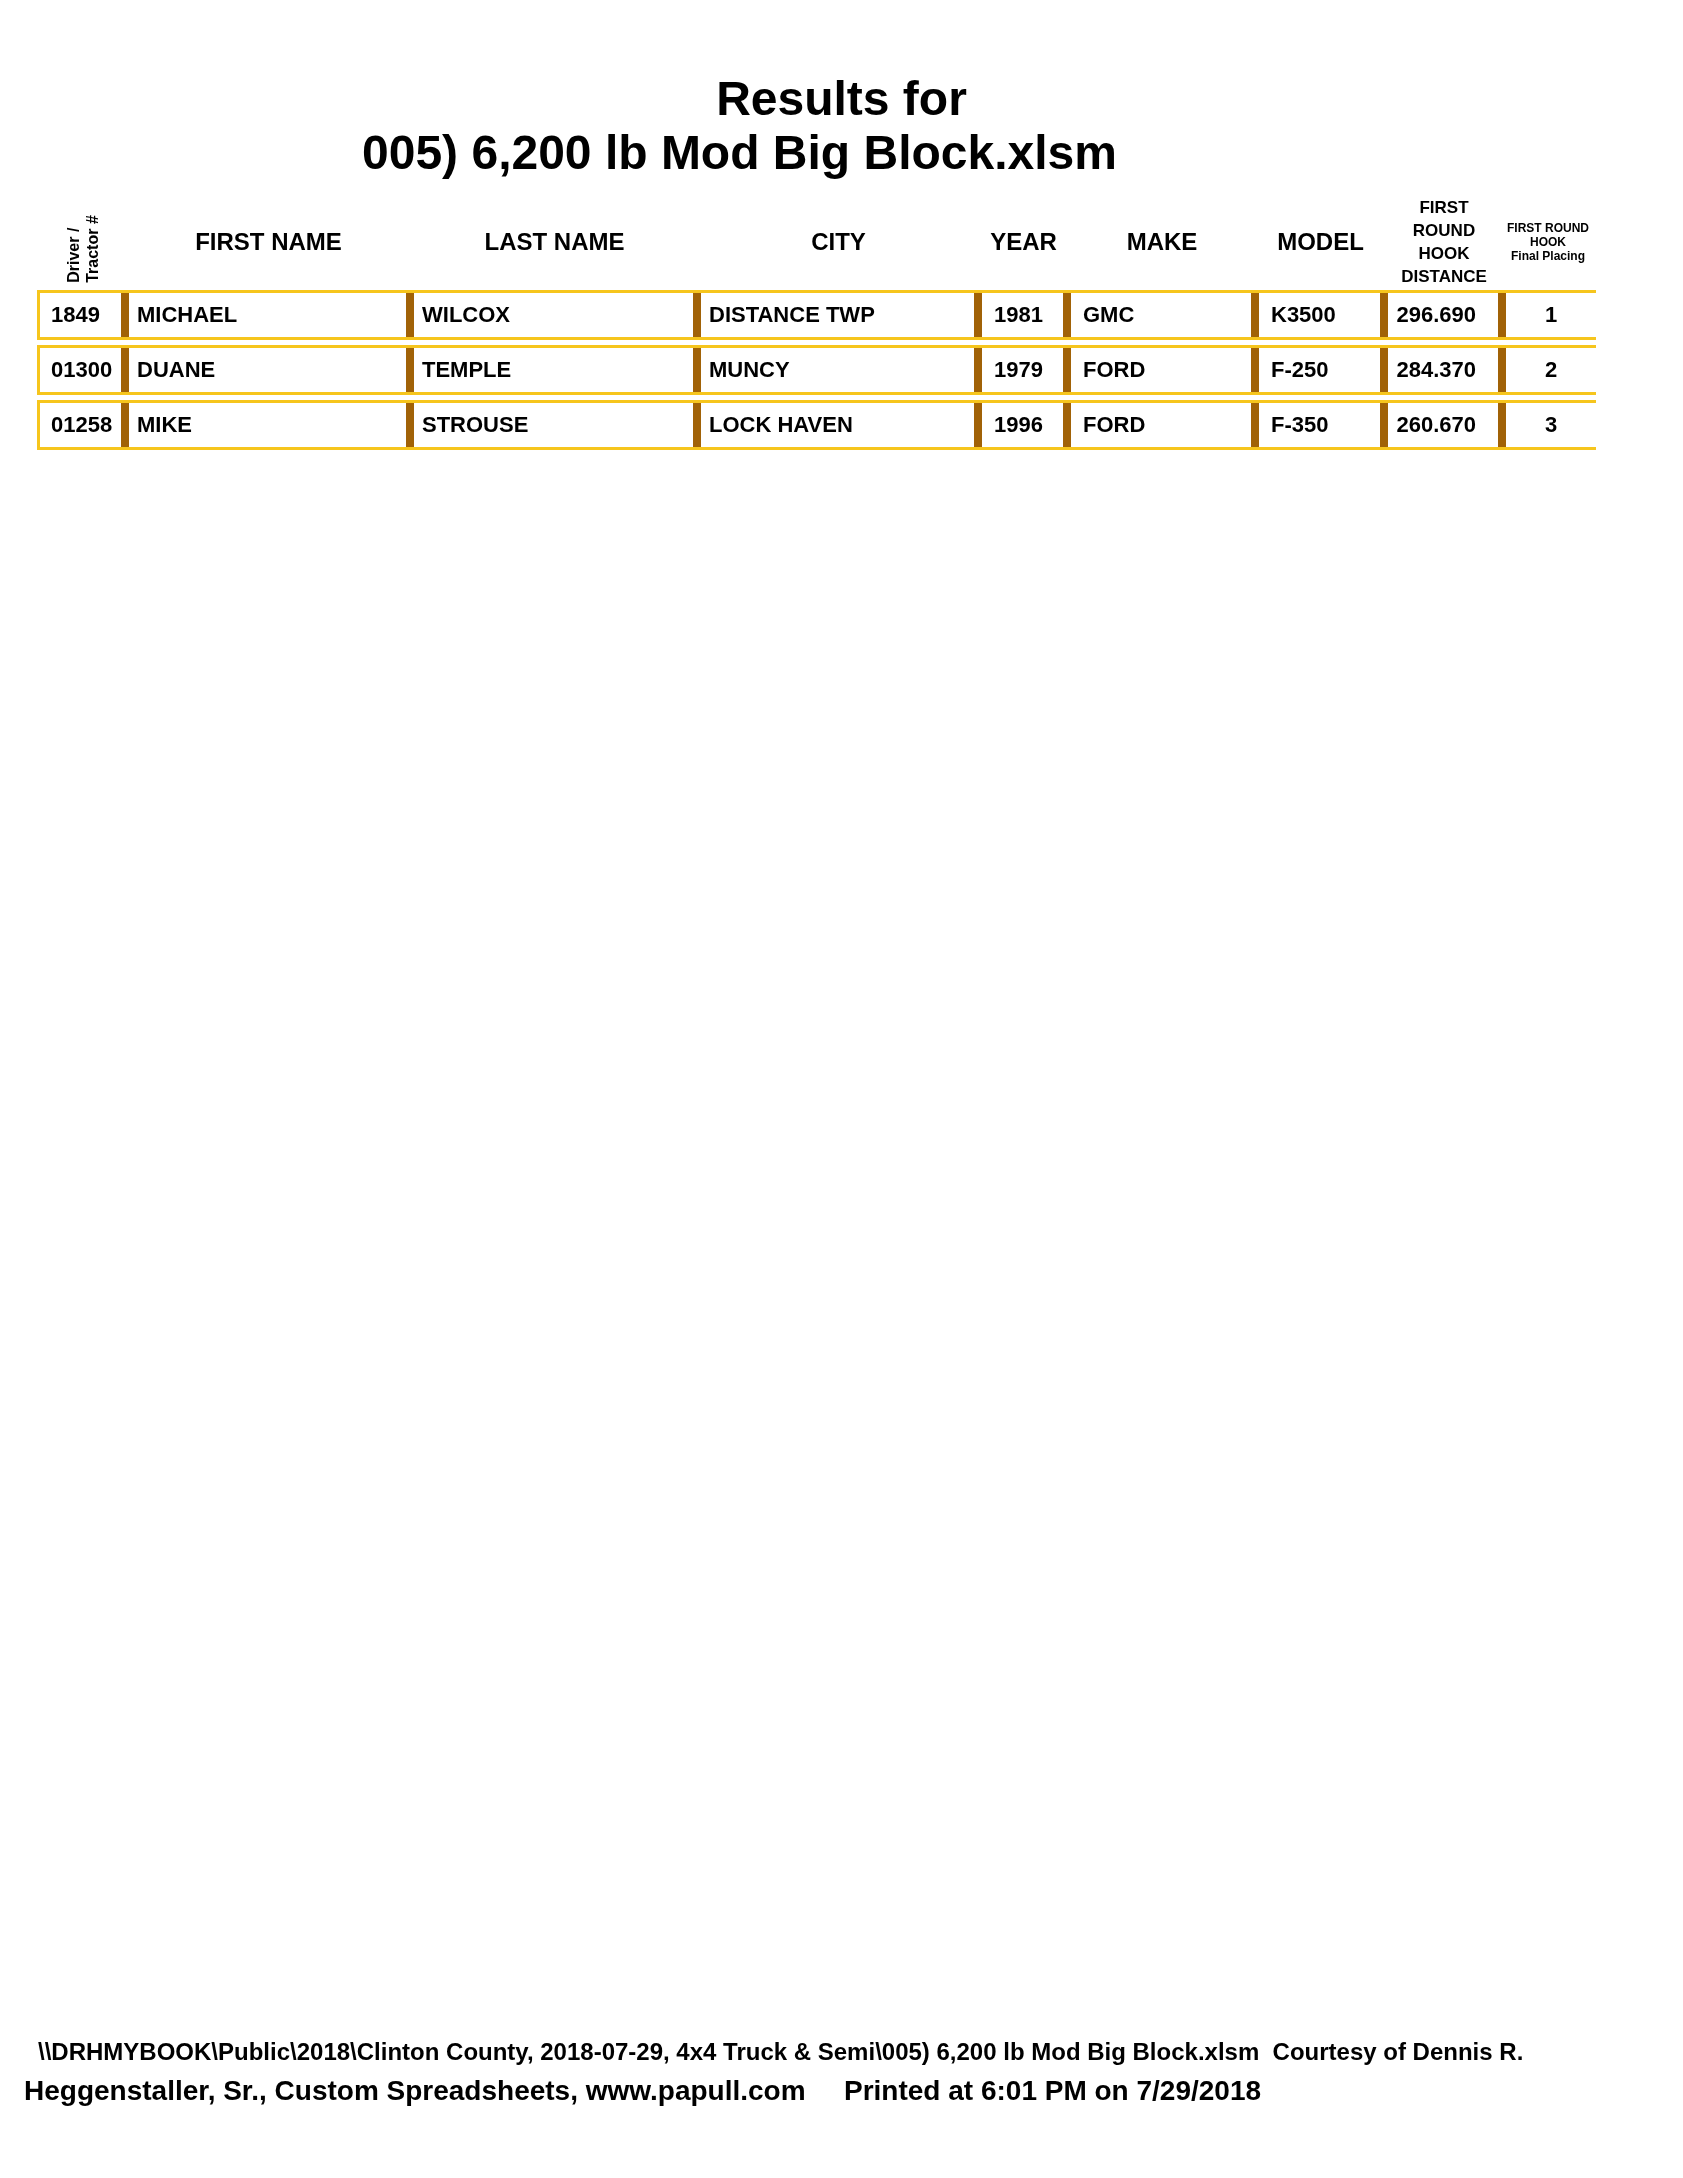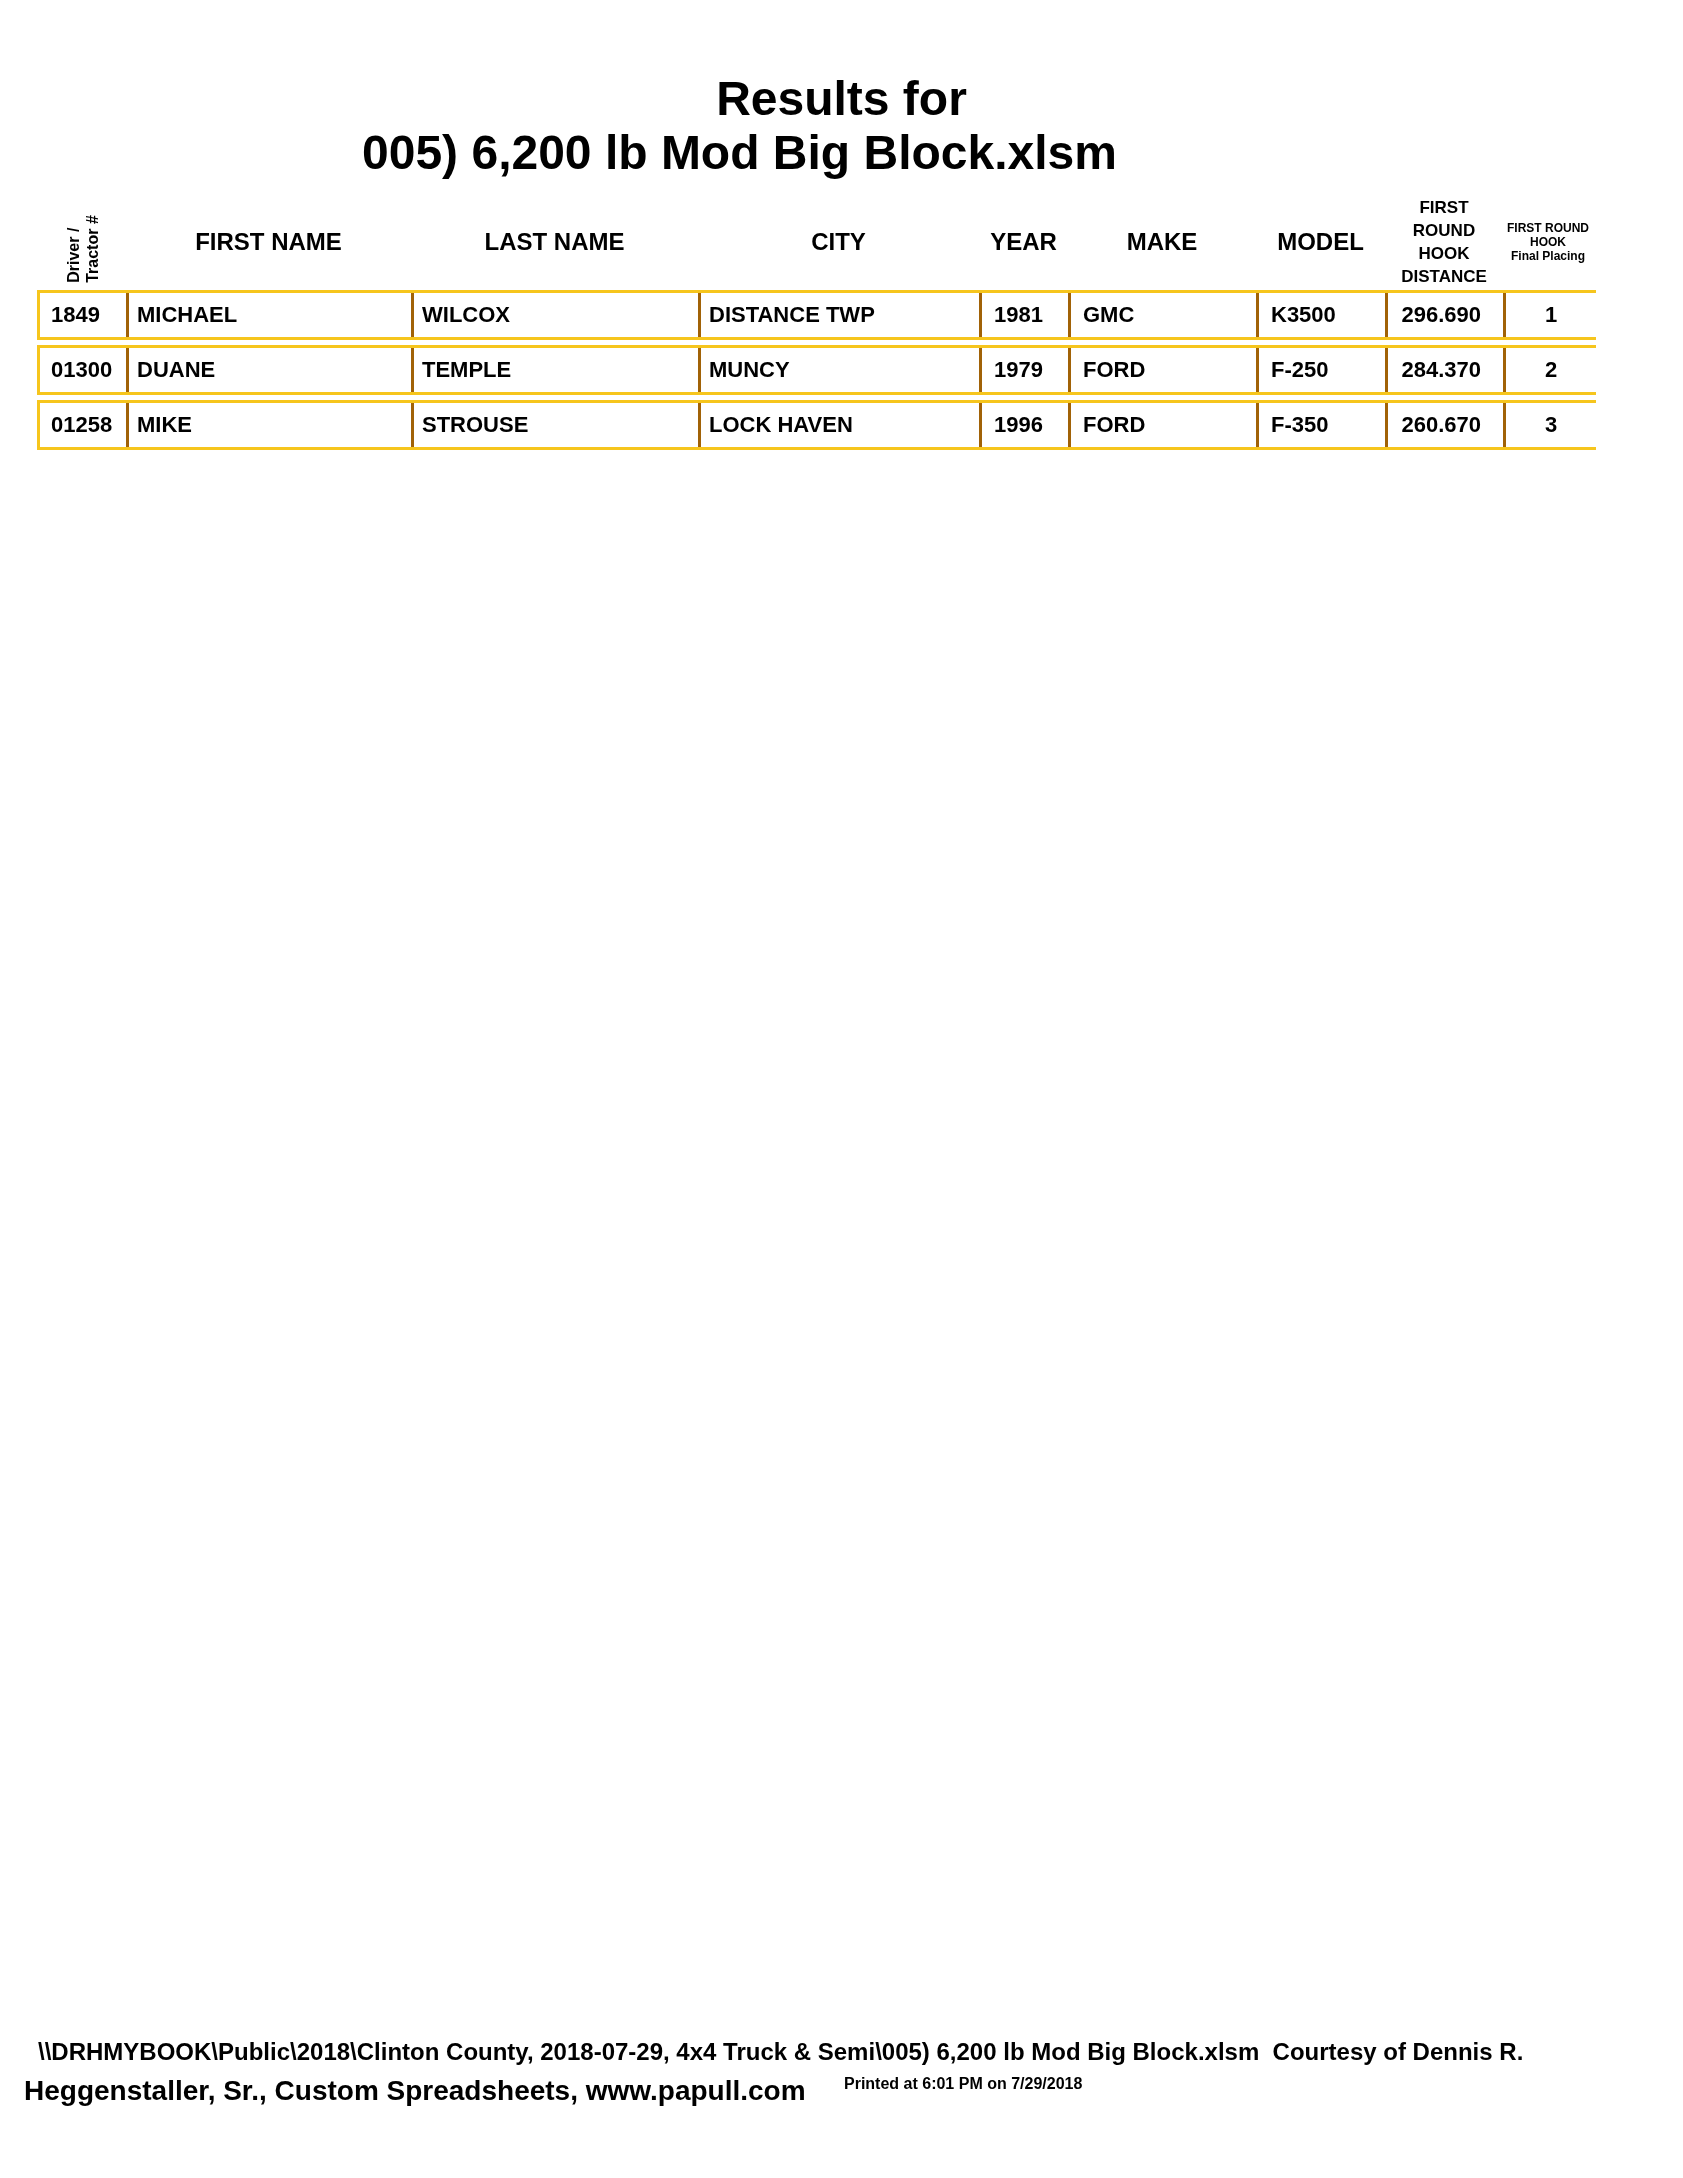--- a/index.html
+++ b/index.html
@@ -44,21 +44,21 @@
     box-sizing: border-box;
     border: 3px solid #F6C51D;
     border-right: none;
     margin-bottom: 5px;
     display: grid;
     grid-template-columns: 89px 285px 287px 281px 89px 188px 129px 118px 90px;
     background: #ffffff;
   }
   .tcell {
     box-sizing: border-box;
-    border-right: 3px solid #a16207;
+    border-right: 8px solid #a16207;
     display: flex; align-items: center;
     padding: 0 8px;
     font-size: 22px;
     white-space: nowrap; overflow: hidden;
   }
   .tcell.c-last { border-right: none; }
   .tcell.c-right { justify-content: flex-end; padding-right: 22px; }
   .tcell.c-center { justify-content: center; padding: 0; }
   .tcell.c-tractor { padding-left: 11px; }
   .tcell.c-year, .tcell.c-make, .tcell.c-model { padding-left: 12px; }
@@ -66,21 +66,21 @@
   .footer-line1 {
     position: absolute; left: 38px; top: 2038px;
     font-size: 24px; white-space: pre;
   }
   .footer-line2 {
     position: absolute; left: 24px; top: 2075px;
     font-size: 28px; white-space: pre;
   }
   .footer-printed {
     position: absolute; left: 844px; top: 2075px;
-    font-size: 16px; white-space: pre;
+    font-size: 28px; white-space: pre;
   }
 </style>
 </head>
 <body>
 
 <div class="page-title-1">Results for</div>
 <div class="page-title-2">005) 6,200 lb Mod Big Block.xlsm</div>
 
 <div class="rotated-head">
   <div>Driver /</div>

